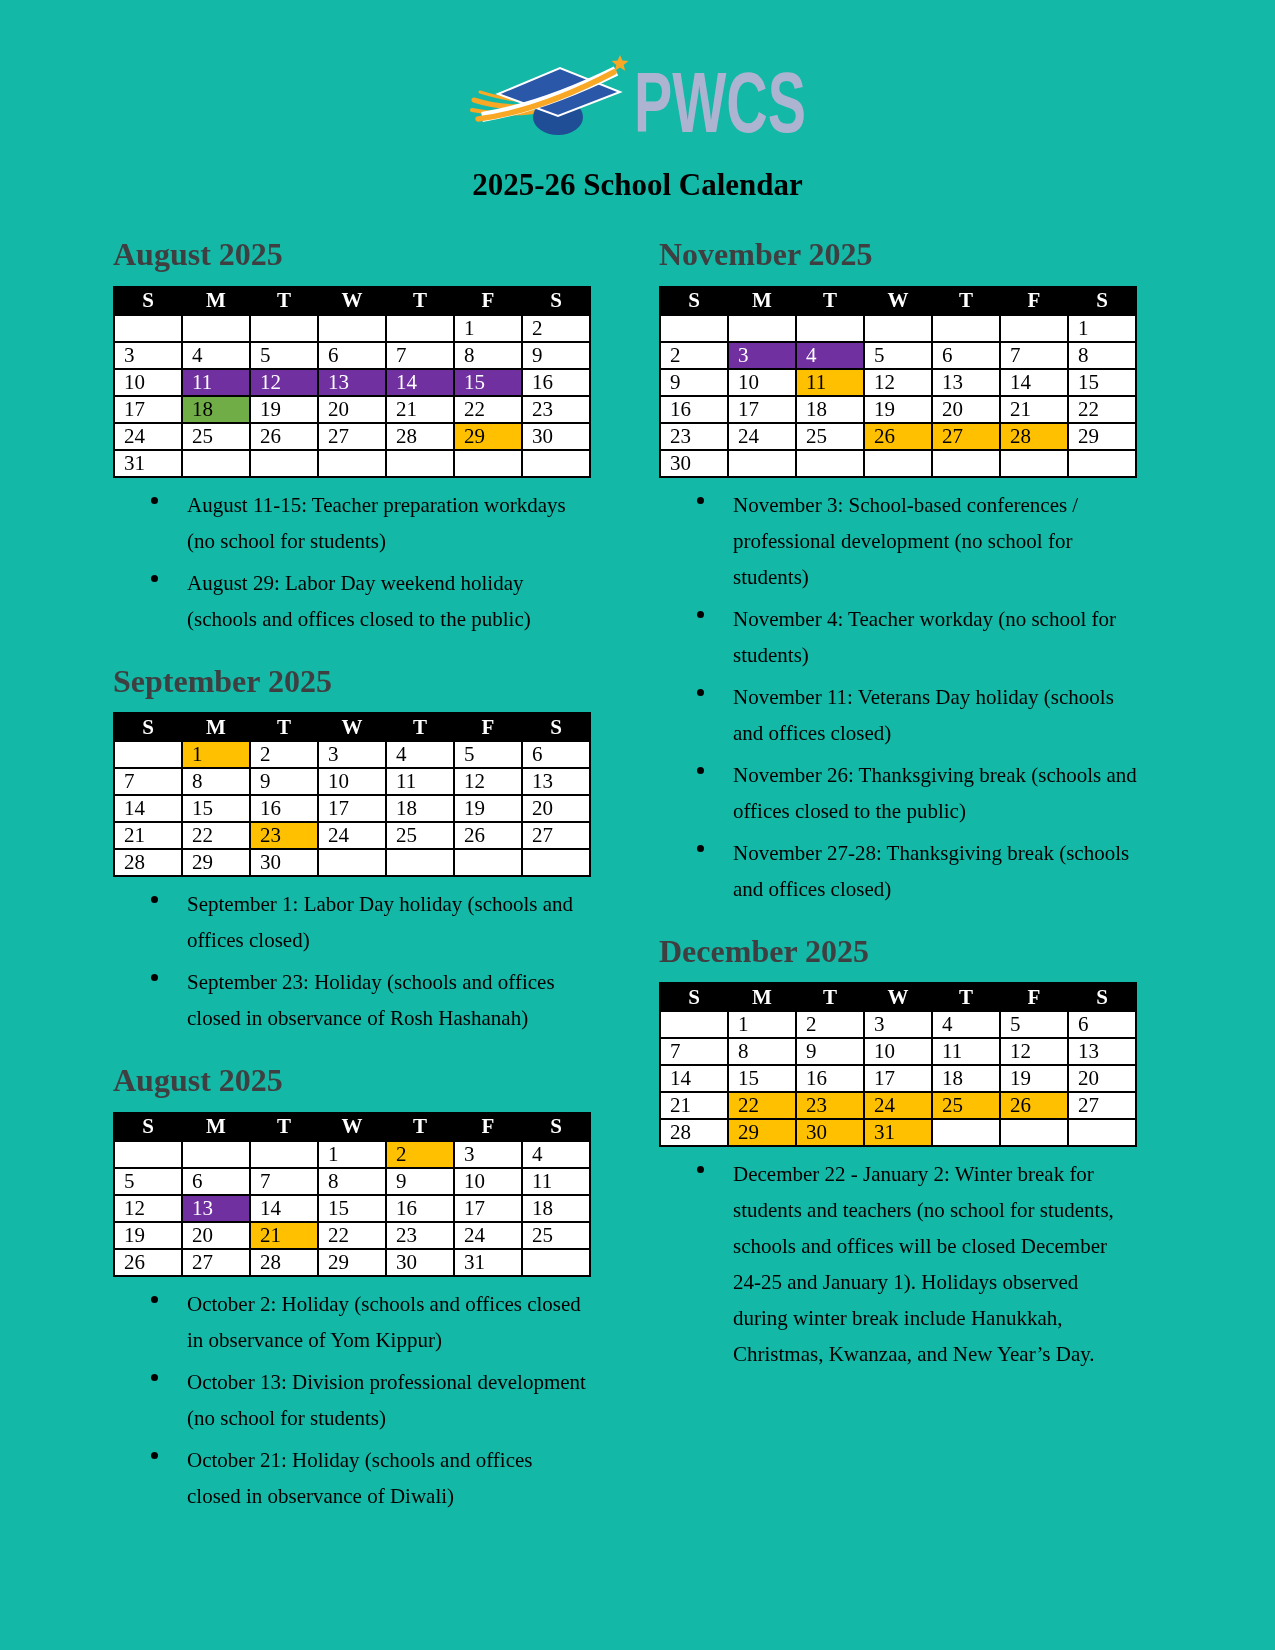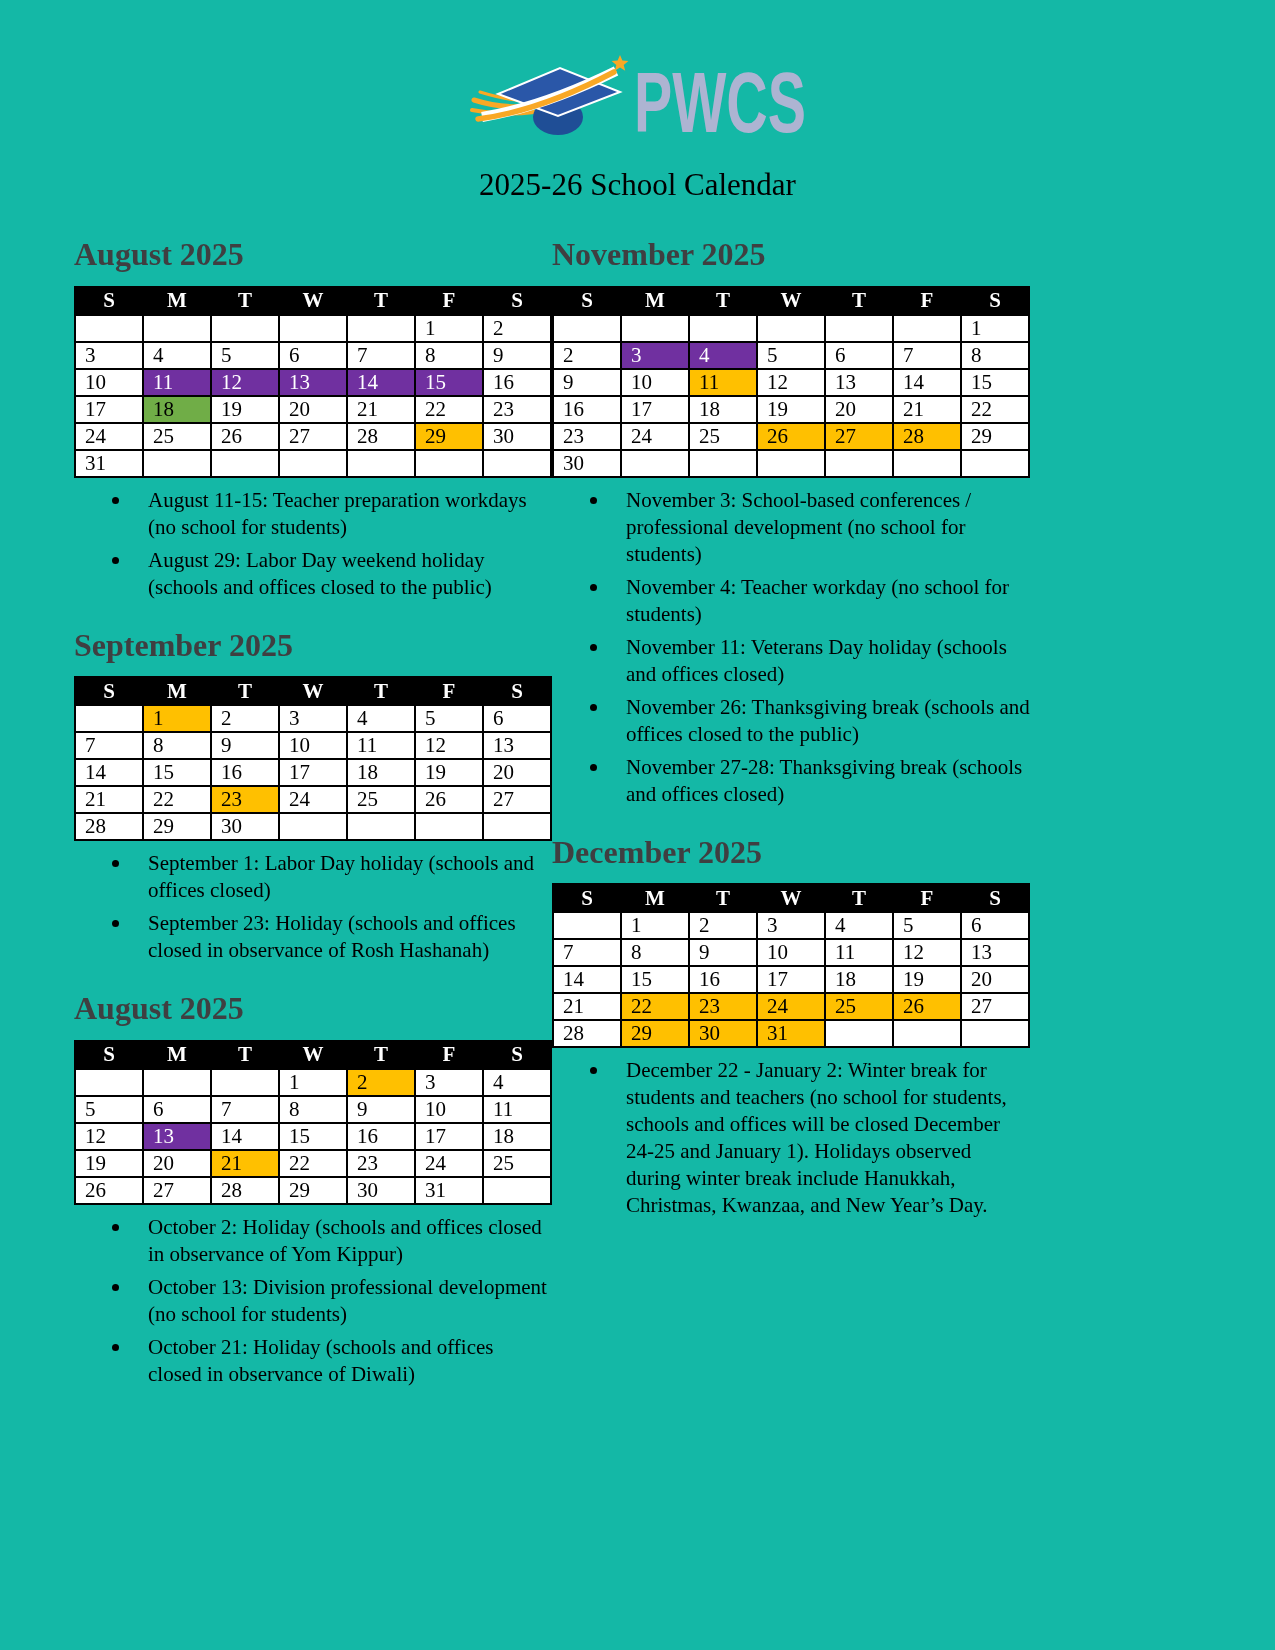--- a/index.html
+++ b/index.html
@@ -3,42 +3,42 @@
 <meta charset="utf-8">
 <style>
   * { box-sizing: border-box; }
   html, body { margin: 0; padding: 0; background: #ffffff; }
   .page {
     width: 1275px; height: 1650px; background: #14b8a6; overflow: hidden;
     font-family: "Liberation Serif", serif; color: #000; position: relative;
   }
   .header { text-align: center; padding-top: 54px; }
   .logo { display: flex; justify-content: center; align-items: center; height: 92px; }
-  .title { font-size: 31px; font-weight: normal; margin: 22px 0 0 0; line-height: 1.1; }
-  .columns { display: flex; padding: 36px 0 0 74px; align-items: flex-start; }
+  .title { font-size: 31px; font-weight: bold; margin: 22px 0 0 0; line-height: 1.1; }
+  .columns { display: flex; padding: 36px 0 0 113px; gap: 68px; align-items: flex-start; }
   .col { width: 478px; flex: 0 0 478px; }
   .month-title {
     font-size: 32px; font-weight: bold; color: var(--heading, #3F3F41);
     margin: 28px 0 14px 0; line-height: 1.05;
   }
   .month:first-child .month-title { margin-top: 0; }
   table.cal { border-collapse: collapse; width: 100%; table-layout: fixed; }
   .cal th {
     background: #000; color: #fff; font-size: 21px; font-weight: bold;
     height: 28px; border: 2px solid #000; text-align: center; padding: 0;
   }
   .cal td {
     border: 2px solid #000; font-size: 21px; height: 26px;
     padding: 0 0 0 9px; vertical-align: middle; background: #fff;
   }
   .cal td.purple { background: var(--purple); color: #fff; }
   .cal td.green  { background: var(--green); }
   .cal td.gold   { background: var(--gold); }
   ul.notes { list-style: none; margin: 9px 0 0 0; padding: 0 0 0 74px; }
-  .notes li { position: relative; font-size: 21px; line-height: 27px; margin: 0 0 6px 0; }
+  .notes li { position: relative; font-size: 21px; line-height: 36px; margin: 0 0 6px 0; }
   .notes li::before {
     content: ""; position: absolute; left: -36px; top: 10px;
     width: 7px; height: 7px; border-radius: 50%; background: #000;
   }
 </style>
 </head>
 <body>
 
 <div class="page">
   <div class="header">

